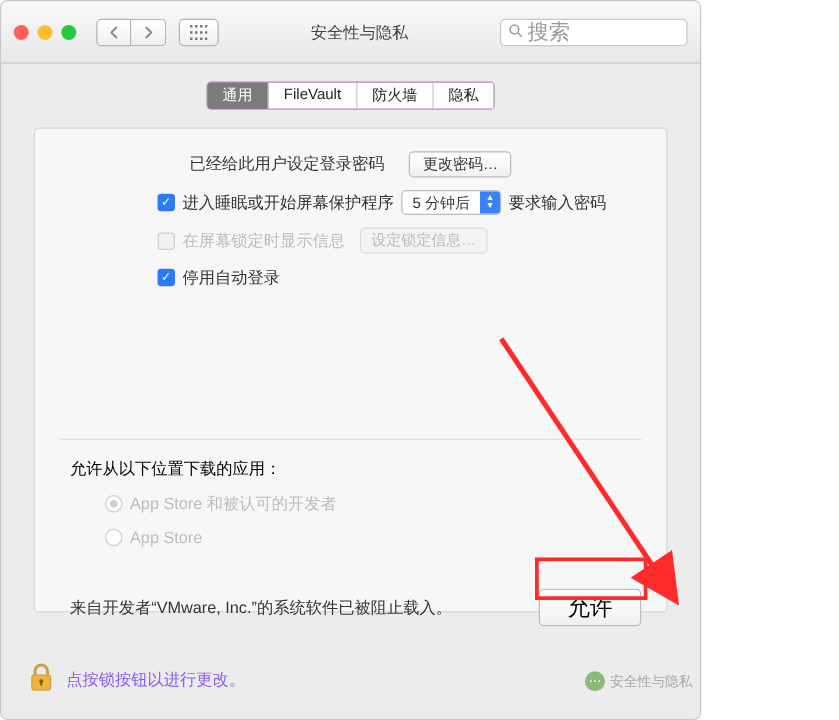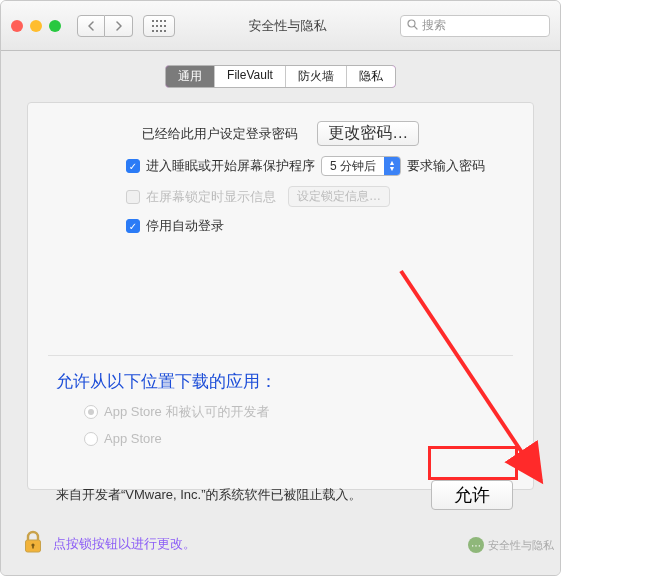--- a/index.html
+++ b/index.html
@@ -11,45 +11,45 @@
   .dot { width: 12px; height: 12px; border-radius: 50%; }
   .dot.red { background: #ff5f57; }
   .dot.yellow { background: #ffbd2e; }
   .dot.green { background: #28c840; }
   .segbtn { display: inline-flex; }
   .segbtn button { width: 28px; height: 22px; background: linear-gradient(#ffffff,#f0f0f0); border: 1px solid #b5b5b5; border-radius: 0; padding: 0; display: flex; align-items: center; justify-content: center; color: #777; }
   .segbtn button:first-child { border-radius: 4px 0 0 4px; }
   .segbtn button:last-child  { border-radius: 0 4px 4px 0; border-left: none; }
   .iconbtn { width: 32px; height: 22px; background: linear-gradient(#ffffff,#f0f0f0); border: 1px solid #b5b5b5; border-radius: 4px; display: flex; align-items: center; justify-content: center; color: #555; }
   .title-area { flex: 1; text-align: center; font-size: 13px; color: #444; }
-  .search { width: 150px; height: 22px; border: 1px solid #c8c8c8; border-radius: 4px; background: #fff; display: flex; align-items: center; padding: 0 6px; color: #999; gap: 4px; font-size: 12px; }
+  .search { width: 150px; height: 22px; border: 1px solid #c8c8c8; border-radius: 4px; background: #fff; display: flex; align-items: center; padding: 0 6px; color: #999; gap: 4px; font-size: 17px; }
   .search span.mag { font-size: 12px; }
   
   .body { flex: 1; background: #ececec; position: relative; padding: 0 0 0 0; }
   
   .tabs { display: flex; justify-content: center; margin-top: 14px; }
   .tabgroup { display: inline-flex; border: 1px solid #b5b5b5; border-radius: 4px; overflow: hidden; background: #d946ef; }
   .tab { padding: 2px 12px; font-size: 12px; color: #222; border-right: 1px solid #c8c8c8; background: #fff; }
   .tab:last-child { border-right: none; }
   .tab.active { background: #7b7b7b; color: #fff; }
   
   .panel { margin: 14px 26px 0 26px; background: #f7f7f7; border: 1px solid #d8d8d8; border-radius: 4px; height: 388px; padding: 18px 20px 16px 20px; position: relative; }
   .row1 { text-align: center; font-size: 13px; color: #333; }
-  .pwd-btn { display: inline-block; margin-left: 16px; padding: 1px 10px; font-size: 16px; border: 1px solid #bcbcbc; border-radius: 4px; background: linear-gradient(#ffffff,#f1f1f1); }
+  .pwd-btn { display: inline-block; margin-left: 16px; padding: 1px 10px; font-size: 12px; border: 1px solid #bcbcbc; border-radius: 4px; background: linear-gradient(#ffffff,#f1f1f1); }
   .checkrow { margin-top: 10px; display: flex; align-items: center; gap: 6px; font-size: 13px; color: #333; padding-left: 78px; }
   .checkrow.disabled { color: #bdbdbd; }
   .chk { width: 14px; height: 14px; border: 1px solid #b0b0b0; border-radius: 3px; background: #fff; display: inline-flex; align-items: center; justify-content: center; font-size: 10px; color: #fff; }
   .chk.checked { background: #2b7bf6; border-color: #2b7bf6; }
   .chk.disabled { background: #f0f0f0; border-color: #d0d0d0; }
   .select { display: inline-flex; align-items: center; border: 1px solid #bcbcbc; border-radius: 4px; overflow: hidden; height: 20px; background: #fff; }
   .select .val { padding: 4px 8px; font-size: 12px; }
   .select .arrows { width: 16px; height: 100%; background: #3b82f6; color: #fff; display: flex; flex-direction: column; align-items: center; justify-content: center; font-size: 7px; line-height: 6px; }
   .lockinfo-btn { margin-left: 6px; padding: 1px 8px; font-size: 12px; border: 1px solid #dcdcdc; border-radius: 4px; background: #f3f3f3; color: #bcbcbc; }
   .divider { border: none; border-top: 1px solid #e0e0e0; margin: 120px 0 14px 0; }
-  .allow-label { font-size: 17px; color: #1d4ed8; margin-left: 8px; }
+  .allow-label { font-size: 13px; color: #000000; margin-left: 8px; }
   .radio-row { display: flex; align-items: center; gap: 6px; margin-top: 10px; margin-left: 36px; color: #bdbdbd; font-size: 13px; }
   .radio { width: 14px; height: 14px; border: 1px solid #cfcfcf; border-radius: 50%; background: #fff; display: inline-flex; align-items: center; justify-content: center; }
   .radio.selected::after { content: ""; width: 6px; height: 6px; border-radius: 50%; background: #cfcfcf; }
   .blocked-row { display: flex; align-items: center; margin-top: 34px; margin-left: 8px; gap: 10px; }
   .blocked-text { font-size: 13px; color: #333; flex: 0 0 auto; }
   .allow-btn { margin-left: auto; padding: 2px 22px; font-size: 18px; border: 1px solid #bcbcbc; border-radius: 4px; background: linear-gradient(#ffffff,#f1f1f1); }
   
   .hlbox { position: absolute; border: 3px solid #ff2a2a; right: 42px; bottom: 95px; width: 90px; height: 34px; pointer-events: none; }
   .arrow-svg { position: absolute; pointer-events: none; }
   

